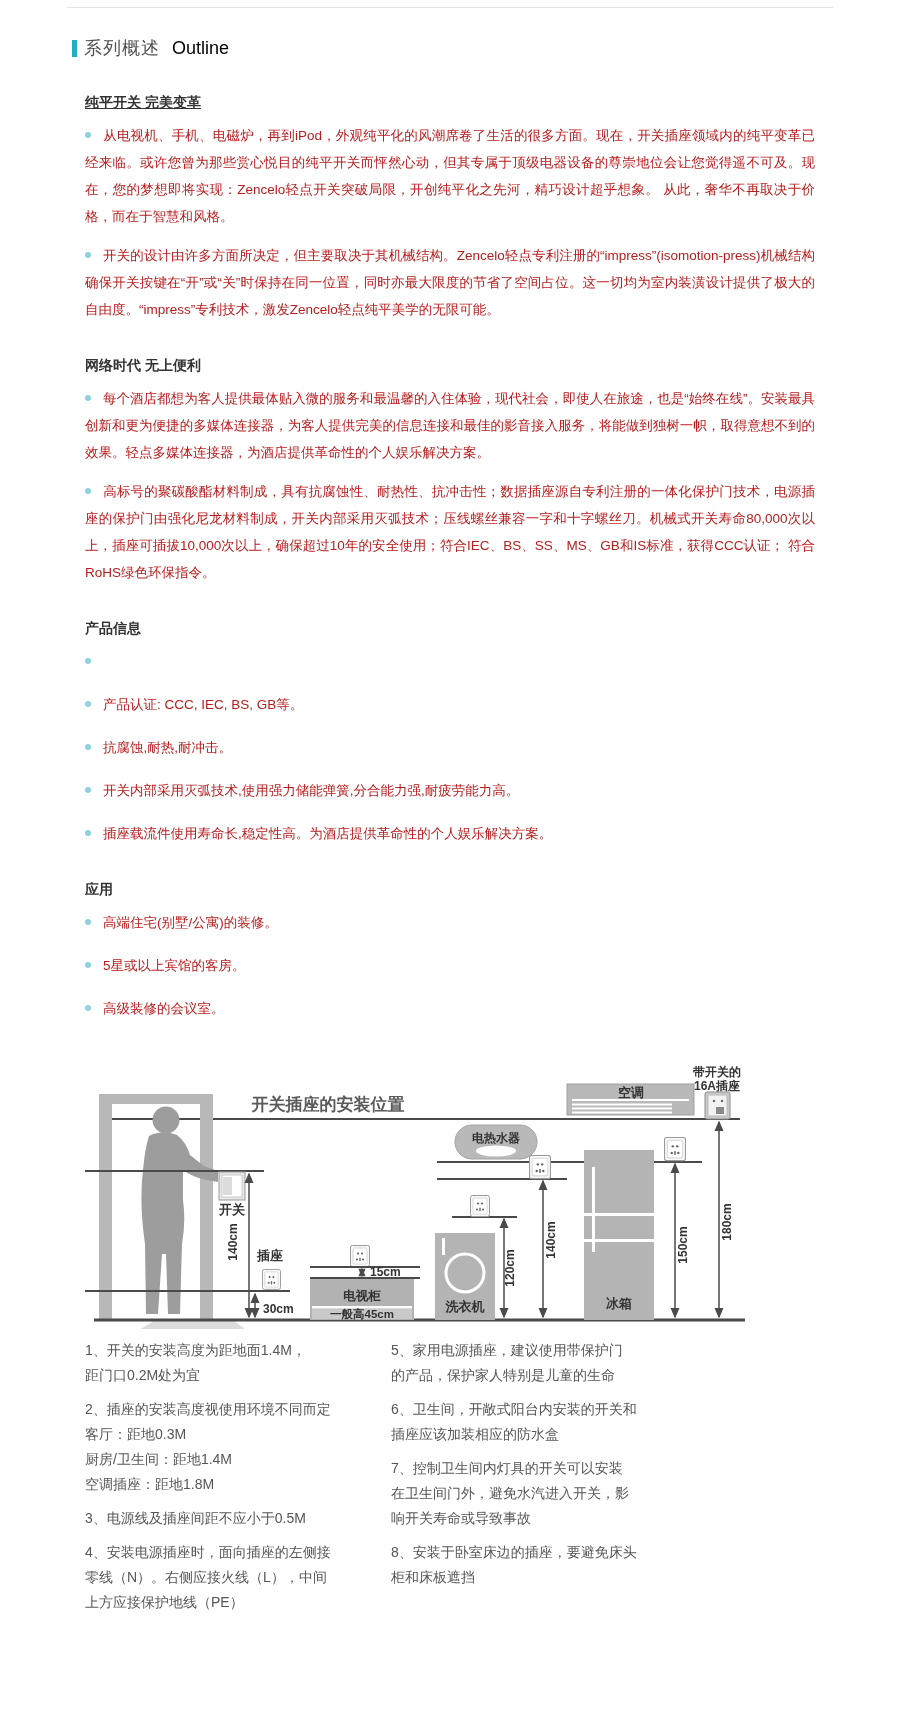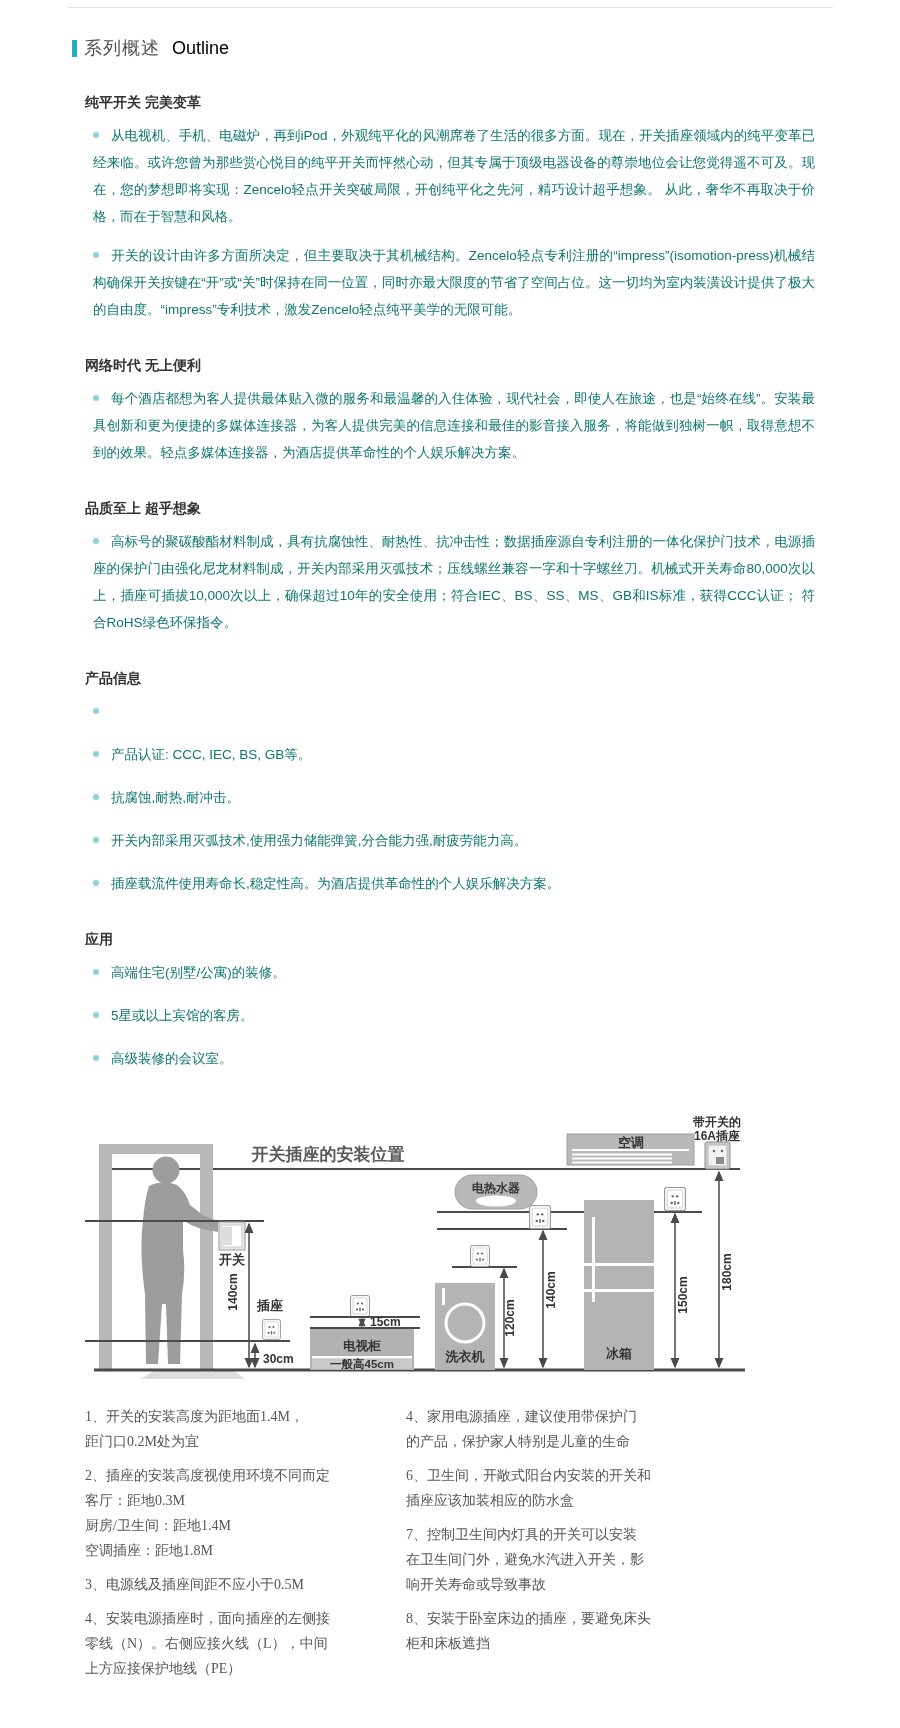--- a/index.html
+++ b/index.html
@@ -7,34 +7,34 @@
     width:780px;height:1728px;margin:0 auto;background:#fff;
     font-family:"Liberation Sans","DejaVu Sans",sans-serif;
     box-sizing:border-box;padding:0 25px;overflow:hidden;position:relative;
   }
   .top-rule{height:1px;background:#e4e4e4;margin:7px -18px 0 -18px;}
   header.series{display:flex;align-items:center;margin:28px 0 0 -13px;}
   .accent{display:inline-block;width:5px;height:17px;background:#22aec2;margin-right:7px;}
   .t-cn{font-size:18px;color:#4f4f4f;letter-spacing:1px;}
   .t-en{font-size:18px;color:#000000;margin-left:12px;}
   h3.sec{font-size:14px;color:#333;margin:34px 0 10px 0;font-weight:bold;}
-  h3.first{}
+  h3.first{text-decoration:underline;}
   p.bullet{
-    font-size:13.5px;color:#0f766e;line-height:27px;margin:0 0 12px 8px;
+    font-size:13.5px;color:#b91c1c;line-height:27px;margin:0 0 12px 0;
     text-align:justify;
   }
   .dot{
     display:inline-block;width:6px;height:6px;border-radius:50%;
     background:#8ed2e0;margin-right:12px;vertical-align:2px;
   }
   .pi p.bullet{margin-bottom:16px;}
   .diagram-wrap{margin:30px 0 0 0;}
   .notes{
-    display:grid;grid-template-columns:292px 1fr;column-gap:29px;
-    margin-top:16px;font-size:14px;color:#565656;font-family:Liberation Serif, serif;
+    display:grid;grid-template-columns:292px 1fr;column-gap:14px;
+    font-size:14px;color:#565656;
   }
   .note{white-space:pre-line;line-height:25px;margin:0 0 9px 0;}
   svg text{font-family:"Liberation Sans","DejaVu Sans",sans-serif;}
 </style>
 </head>
 <body>
 
 <div class="page">
   <div class="top-rule"></div>
 
@@ -45,21 +45,20 @@
   </header>
 
   <h3 class="sec first">纯平开关 完美变革</h3>
   <p class="bullet"><span class="dot"></span><span>从电视机、手机、电磁炉，再到iPod，外观纯平化的风潮席卷了生活的很多方面。现在，开关插座领域内的纯平变革已经来临。或许您曾为那些赏心悦目的纯平开关而怦然心动，但其专属于顶级电器设备的尊崇地位会让您觉得遥不可及。现在，您的梦想即将实现：Zencelo轻点开关突破局限，开创纯平化之先河，精巧设计超乎想象。 从此，奢华不再取决于价格，而在于智慧和风格。</span></p>
 
   <p class="bullet"><span class="dot"></span><span>开关的设计由许多方面所决定，但主要取决于其机械结构。Zencelo轻点专利注册的“impress”(isomotion-press)机械结构确保开关按键在“开”或“关”时保持在同一位置，同时亦最大限度的节省了空间占位。这一切均为室内装潢设计提供了极大的自由度。“impress”专利技术，激发Zencelo轻点纯平美学的无限可能。</span></p>
 
   <h3 class="sec">网络时代 无上便利</h3>
   <p class="bullet"><span class="dot"></span><span>每个酒店都想为客人提供最体贴入微的服务和最温馨的入住体验，现代社会，即使人在旅途，也是“始终在线”。安装最具创新和更为便捷的多媒体连接器，为客人提供完美的信息连接和最佳的影音接入服务，将能做到独树一帜，取得意想不到的效果。轻点多媒体连接器，为酒店提供革命性的个人娱乐解决方案。</span></p>
 
-  <h3 class="sec">品质至上 超乎想象</h3>
   <p class="bullet"><span class="dot"></span><span>高标号的聚碳酸酯材料制成，具有抗腐蚀性、耐热性、抗冲击性；数据插座源自专利注册的一体化保护门技术，电源插座的保护门由强化尼龙材料制成，开关内部采用灭弧技术；压线螺丝兼容一字和十字螺丝刀。机械式开关寿命80,000次以上，插座可插拔10,000次以上，确保超过10年的安全使用；符合IEC、BS、SS、MS、GB和IS标准，获得CCC认证； 符合RoHS绿色环保指令。</span></p>
 
   <div class="pi">
     <h3 class="sec">产品信息</h3>
     <p class="bullet"><span class="dot"></span></p>
     <p class="bullet"><span class="dot"></span><span>产品认证: CCC, IEC, BS, GB等。</span></p>
     <p class="bullet"><span class="dot"></span><span>抗腐蚀,耐热,耐冲击。</span></p>
     <p class="bullet"><span class="dot"></span><span>开关内部采用灭弧技术,使用强力储能弹簧,分合能力强,耐疲劳能力高。</span></p>
     <p class="bullet"><span class="dot"></span><span>插座载流件使用寿命长,稳定性高。为酒店提供革命性的个人娱乐解决方案。</span></p>
   </div>
@@ -199,21 +198,21 @@
       <p class="note">2、插座的安装高度视使用环境不同而定
 客厅：距地0.3M
 厨房/卫生间：距地1.4M
 空调插座：距地1.8M</p>
       <p class="note">3、电源线及插座间距不应小于0.5M</p>
       <p class="note">4、安装电源插座时，面向插座的左侧接
 零线（N）。右侧应接火线（L），中间
 上方应接保护地线（PE）</p>
     </div>
     <div>
-      <p class="note">4、家用电源插座，建议使用带保护门
+      <p class="note">5、家用电源插座，建议使用带保护门
 的产品，保护家人特别是儿童的生命</p>
       <p class="note">6、卫生间，开敞式阳台内安装的开关和
 插座应该加装相应的防水盒</p>
       <p class="note">7、控制卫生间内灯具的开关可以安装
 在卫生间门外，避免水汽进入开关，影
 响开关寿命或导致事故</p>
       <p class="note">8、安装于卧室床边的插座，要避免床头
 柜和床板遮挡</p>
     </div>
   </div>

